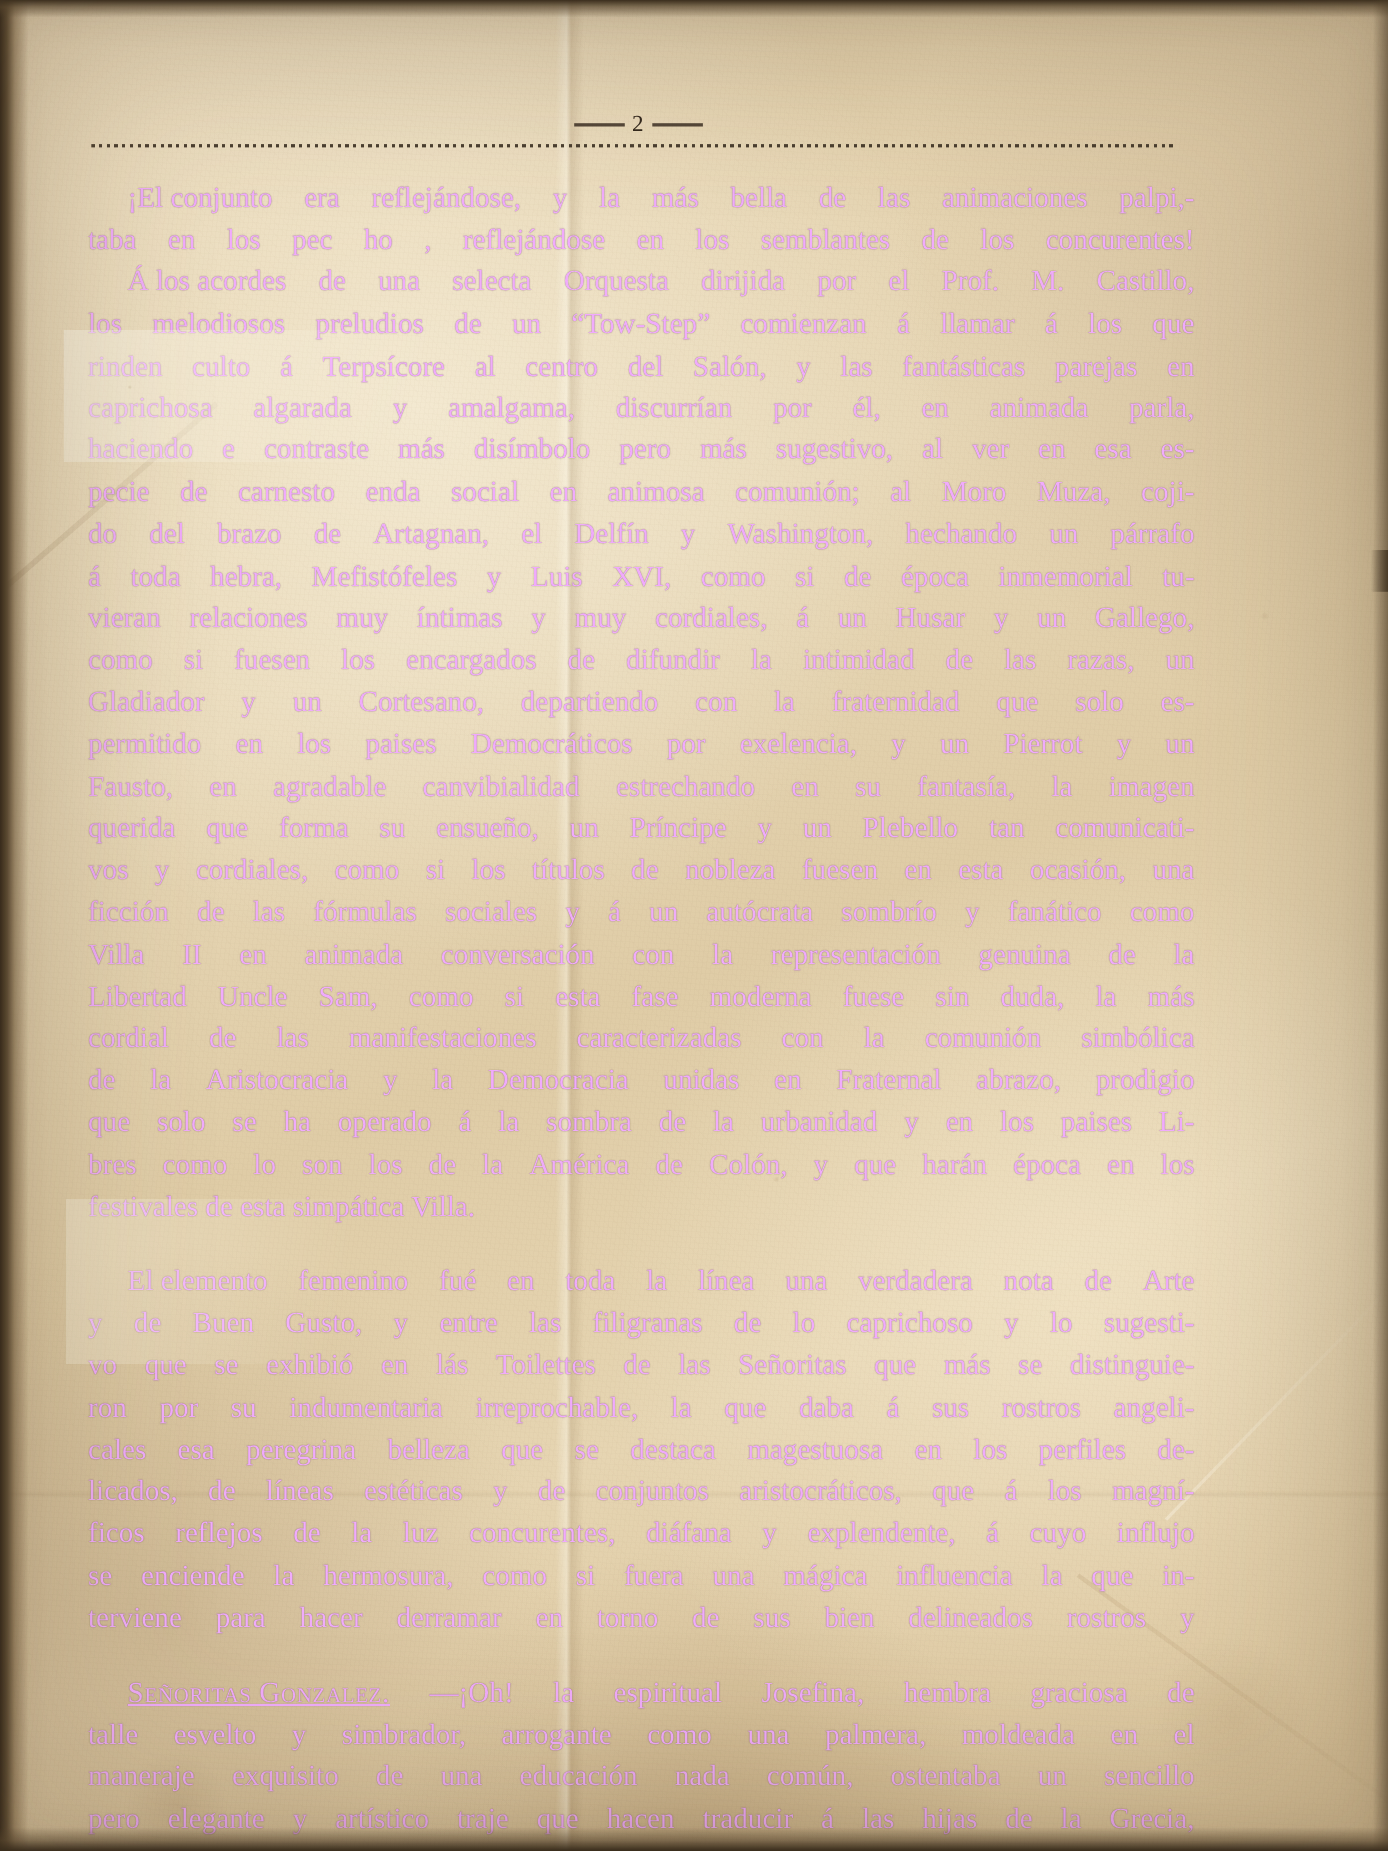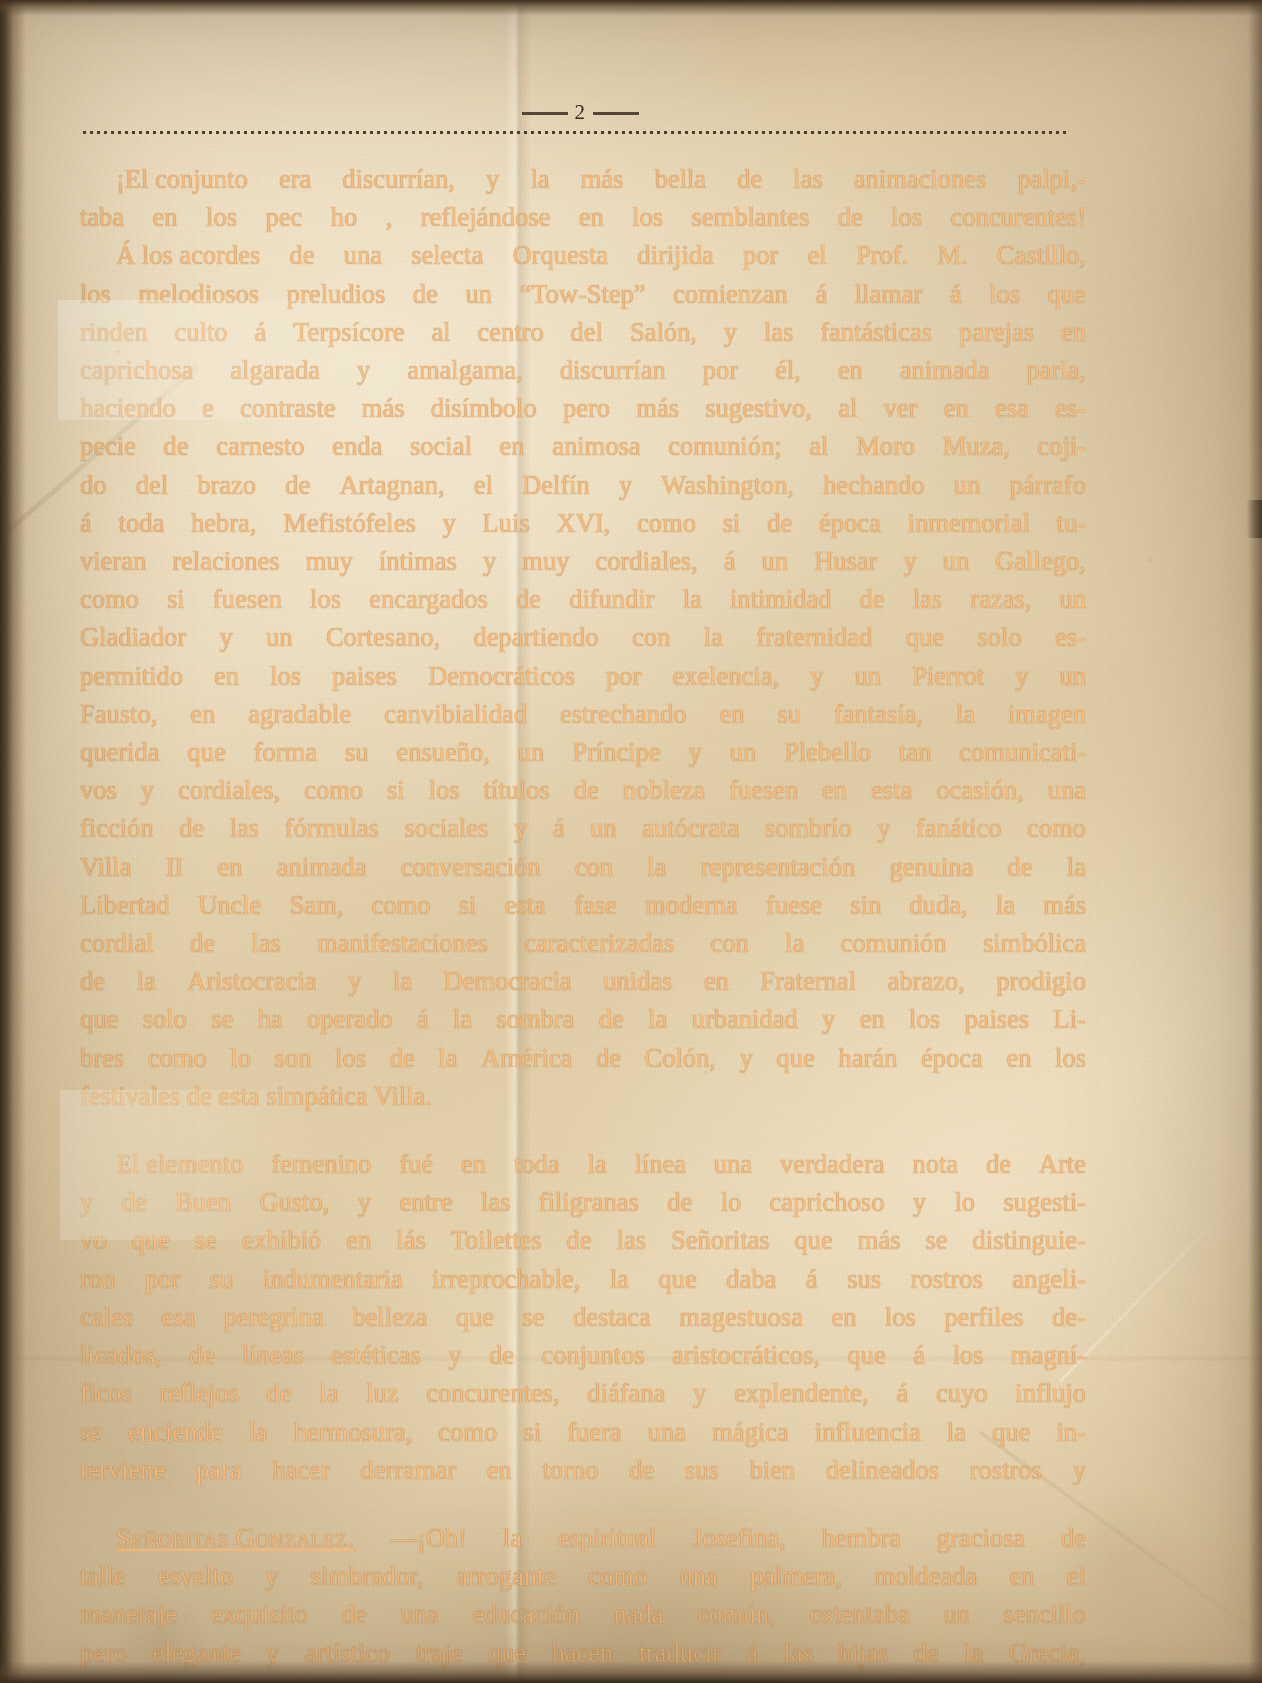--- a/index.html
+++ b/index.html
@@ -122,21 +122,21 @@
   }
 
   .para{margin:0;}
   .spacer{height:30px;}
 
   
   .ln{
     display:flex;justify-content:space-between;
     font-size:26.5px;line-height:38.2px;
     white-space:pre;
-    color:#fdba74;
+    color:#f0abfc;
     text-shadow:0 0 1.1px rgba(45,34,22,.55);
   }
   .ln.flush{justify-content:flex-start;}
   .ln > span{display:inline-block;}
   .ln .lead{padding-left:36px;}
 
   
   .sc{
     font-variant:small-caps;
     letter-spacing:.6px;
@@ -178,21 +178,21 @@
   <div id="runhead">
     <span class="dash left"></span>
     <span id="folio">2</span>
     <span class="dash right"></span>
   </div>
 
   <div id="rule"></div>
 
   <div id="body">
       <div class="para">
-        <div class="ln"><span class="lead">¡El conjunto</span><span>era</span><span>discurrían,</span><span>y</span><span>la</span><span>más</span><span>bella</span><span>de</span><span>las</span><span>animaciones</span><span>palpi,-</span></div>
+        <div class="ln"><span class="lead">¡El conjunto</span><span>era</span><span>reflejándose,</span><span>y</span><span>la</span><span>más</span><span>bella</span><span>de</span><span>las</span><span>animaciones</span><span>palpi,-</span></div>
         <div class="ln"><span>taba</span><span>en</span><span>los</span><span>pec</span><span>ho</span><span>,</span><span>reflejándose</span><span>en</span><span>los</span><span>semblantes</span><span>de</span><span>los</span><span>concurentes!</span></div>
         <div class="ln"><span class="lead">Á los acordes</span><span>de</span><span>una</span><span>selecta</span><span>Orquesta</span><span>dirijida</span><span>por</span><span>el</span><span>Prof.</span><span>M.</span><span>Castillo,</span></div>
         <div class="ln"><span>los</span><span>melodiosos</span><span>preludios</span><span>de</span><span>un</span><span>“Tow-Step”</span><span>comienzan</span><span>á</span><span>llamar</span><span>á</span><span>los</span><span>que</span></div>
         <div class="ln"><span>rinden</span><span>culto</span><span>á</span><span>Terpsícore</span><span>al</span><span>centro</span><span>del</span><span>Salón,</span><span>y</span><span>las</span><span>fantásticas</span><span>parejas</span><span>en</span></div>
         <div class="ln"><span>caprichosa</span><span>algarada</span><span>y</span><span>amalgama,</span><span>discurrían</span><span>por</span><span>él,</span><span>en</span><span>animada</span><span>parla,</span></div>
         <div class="ln"><span>haciendo</span><span>e</span><span>contraste</span><span>más</span><span>disímbolo</span><span>pero</span><span>más</span><span>sugestivo,</span><span>al</span><span>ver</span><span>en</span><span>esa</span><span>es-</span></div>
         <div class="ln"><span>pecie</span><span>de</span><span>carnesto</span><span>enda</span><span>social</span><span>en</span><span>animosa</span><span>comunión;</span><span>al</span><span>Moro</span><span>Muza,</span><span>coji-</span></div>
         <div class="ln"><span>do</span><span>del</span><span>brazo</span><span>de</span><span>Artagnan,</span><span>el</span><span>Delfín</span><span>y</span><span>Washington,</span><span>hechando</span><span>un</span><span>párrafo</span></div>
         <div class="ln"><span>á</span><span>toda</span><span>hebra,</span><span>Mefistófeles</span><span>y</span><span>Luis</span><span>XVI,</span><span>como</span><span>si</span><span>de</span><span>época</span><span>inmemorial</span><span>tu-</span></div>
         <div class="ln"><span>vieran</span><span>relaciones</span><span>muy</span><span>íntimas</span><span>y</span><span>muy</span><span>cordiales,</span><span>á</span><span>un</span><span>Husar</span><span>y</span><span>un</span><span>Gallego,</span></div>

